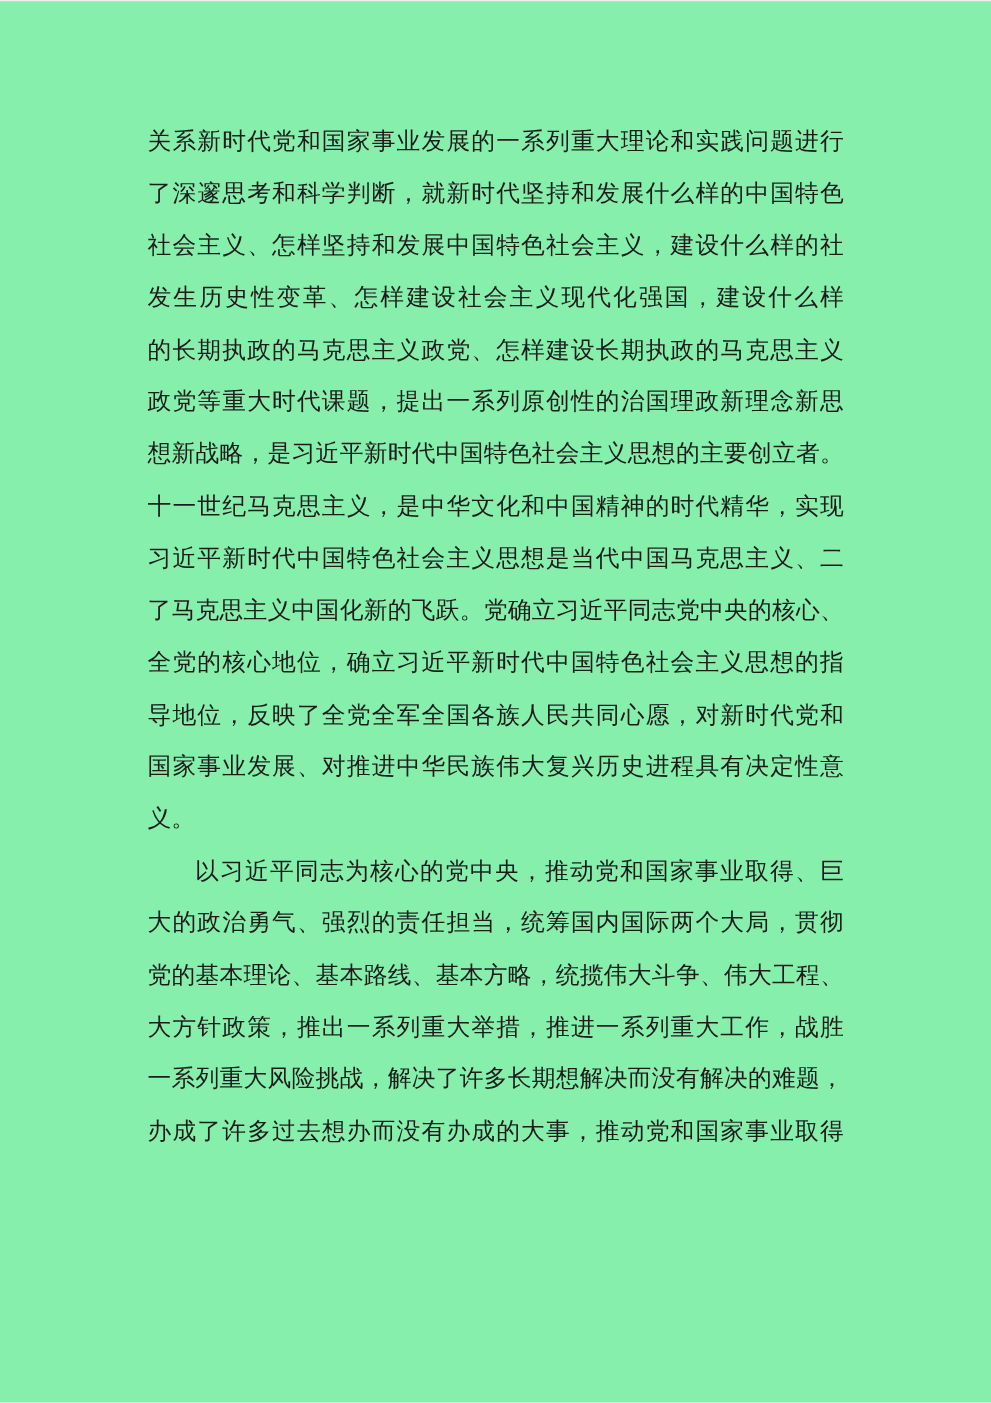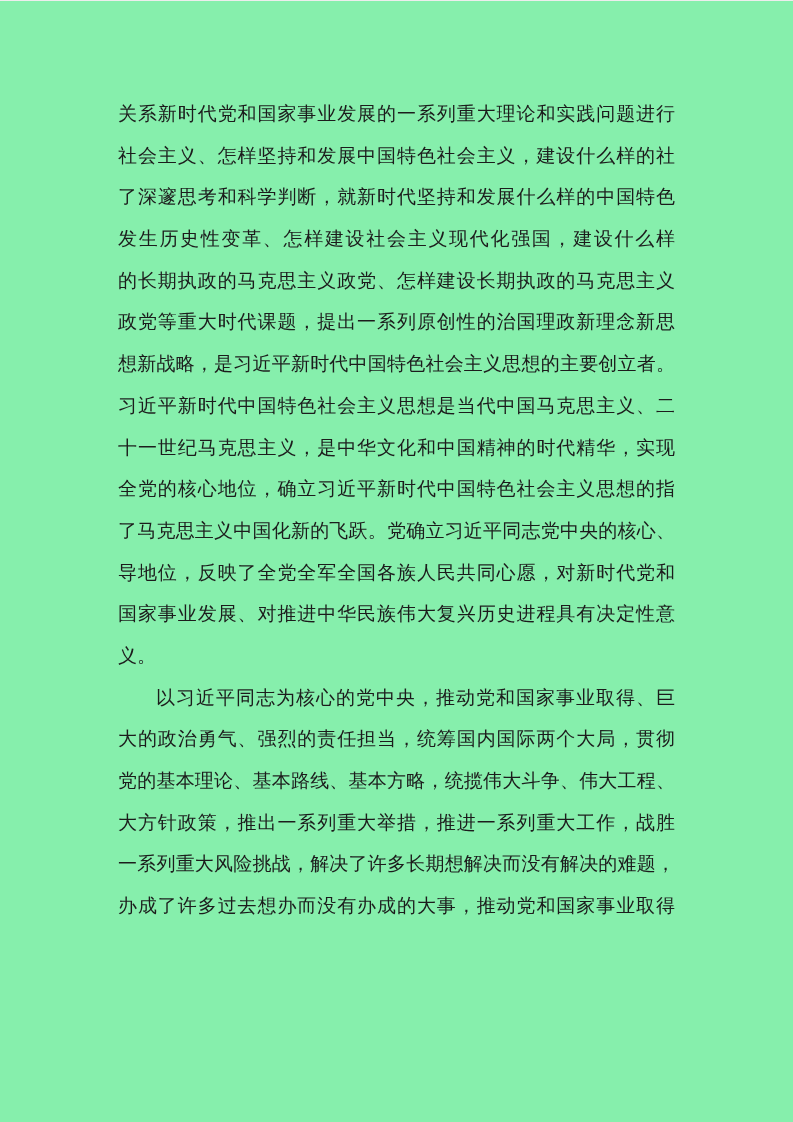--- a/index.html
+++ b/index.html
@@ -45,30 +45,30 @@
     text-indent: 2em;
   }
 </style>
 </head>
 <body>
 
 <div class="page">
   <div class="content" id="content">
       <div class="paragraph">
         <div class="line">关系新时代党和国家事业发展的一系列重大理论和实践问题进行</div>
+        <div class="line">了深邃思考和科学判断，就新时代坚持和发展什么样的中国特色</div>
         <div class="line">社会主义、怎样坚持和发展中国特色社会主义，建设什么样的社</div>
-        <div class="line">了深邃思考和科学判断，就新时代坚持和发展什么样的中国特色</div>
         <div class="line">发生历史性变革、怎样建设社会主义现代化强国，建设什么样</div>
         <div class="line">的长期执政的马克思主义政党、怎样建设长期执政的马克思主义</div>
         <div class="line">政党等重大时代课题，提出一系列原创性的治国理政新理念新思</div>
         <div class="line">想新战略，是习近平新时代中国特色社会主义思想的主要创立者。</div>
+        <div class="line">十一世纪马克思主义，是中华文化和中国精神的时代精华，实现</div>
         <div class="line">习近平新时代中国特色社会主义思想是当代中国马克思主义、二</div>
-        <div class="line">十一世纪马克思主义，是中华文化和中国精神的时代精华，实现</div>
+        <div class="line">了马克思主义中国化新的飞跃。党确立习近平同志党中央的核心、</div>
         <div class="line">全党的核心地位，确立习近平新时代中国特色社会主义思想的指</div>
-        <div class="line">了马克思主义中国化新的飞跃。党确立习近平同志党中央的核心、</div>
         <div class="line">导地位，反映了全党全军全国各族人民共同心愿，对新时代党和</div>
         <div class="line">国家事业发展、对推进中华民族伟大复兴历史进程具有决定性意</div>
         <div class="line line-last">义。</div>
       </div>
       <div class="paragraph">
         <div class="line indent">以习近平同志为核心的党中央，推动党和国家事业取得、巨</div>
         <div class="line">大的政治勇气、强烈的责任担当，统筹国内国际两个大局，贯彻</div>
         <div class="line">党的基本理论、基本路线、基本方略，统揽伟大斗争、伟大工程、</div>
         <div class="line">大方针政策，推出一系列重大举措，推进一系列重大工作，战胜</div>
         <div class="line">一系列重大风险挑战，解决了许多长期想解决而没有解决的难题，</div>

